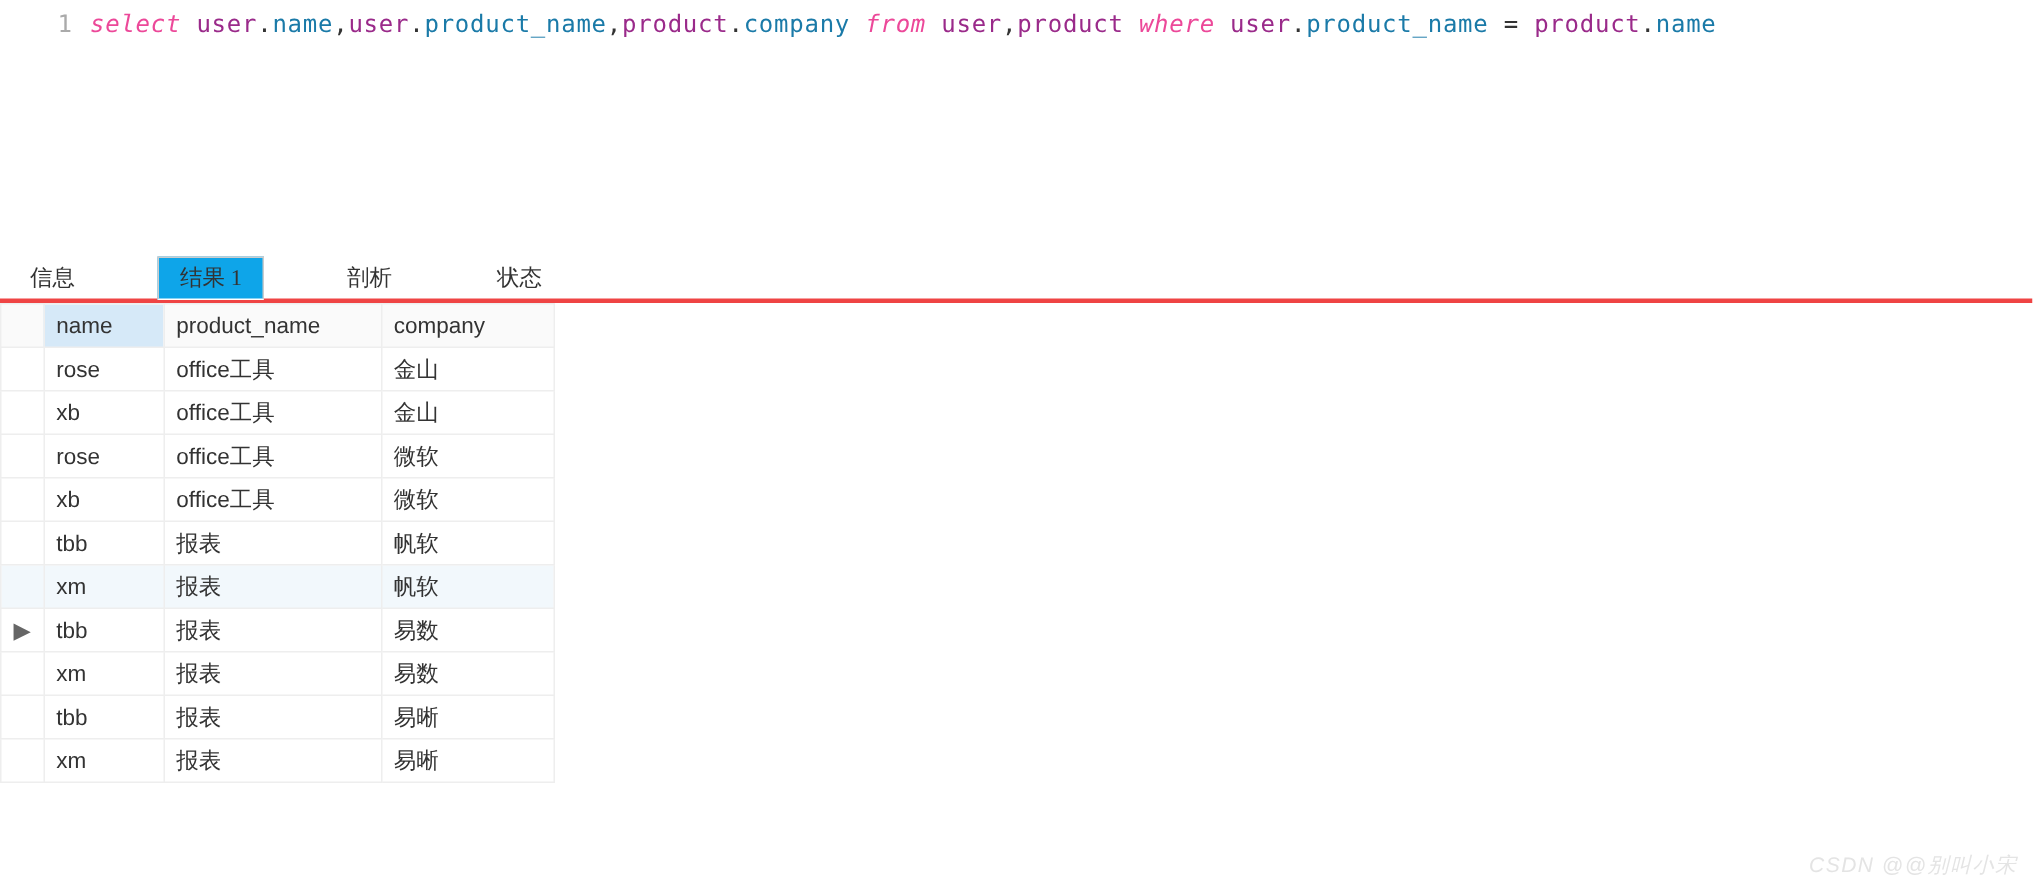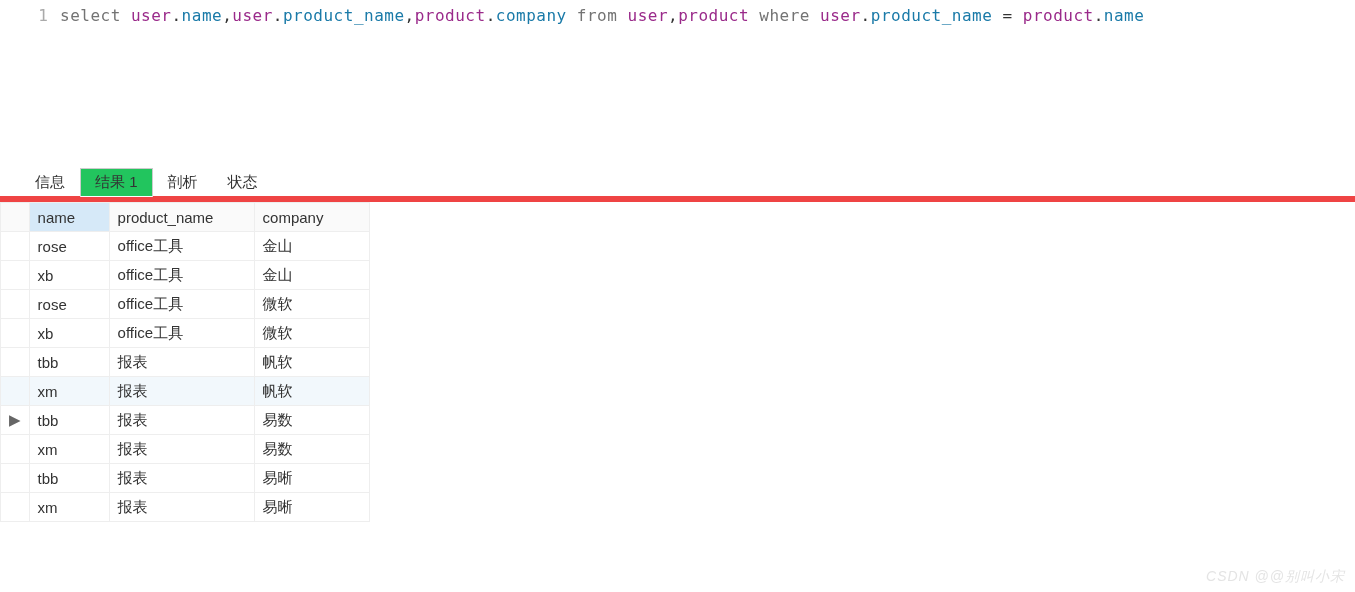--- a/index.html
+++ b/index.html
@@ -1,27 +1,27 @@
 <!DOCTYPE html>
 <html><head>
   <meta charset="utf-8">
   <style>
     * { margin:0; padding:0; box-sizing:border-box; }
     body { font-family:"Microsoft YaHei",Arial,sans-serif; font-size:15px; color:#333; background:#fff; width:1355px; height:592px; overflow:hidden; }
     .editor   { display:flex; height:170px; background:#fff; }
     .gutter   { width:60px; text-align:right; padding:6px 12px 0 0; color:#aaa; font-family:Consolas,monospace; font-size:16px; user-select:none; }
     .code     { padding:6px 0 0 0; font-family:Consolas,monospace; font-size:16px; white-space:pre; letter-spacing:0.5px; }
-    .kw  { color:#737373; }
+    .kw  { color:#ec4899;font-style:italic; }
     .tbl { color:#9a2a8a; }
     .dot,.op,.punc { color:#333; }
     .col { color:#1a7aa8; }
 
-    .tabs { display:flex; border-top:1px solid transparent; border-bottom:6px solid #ef4444; height:32px; padding-left:20px; align-items:flex-end; }
+    .tabs { display:flex; border-top:1px solid transparent; border-bottom:3px solid #ef4444; height:32px; padding-left:5px; align-items:flex-end;gap:40px; }
     .tab  { padding:4px 14px; cursor:pointer; font-size:15px; color:#333; border:1px solid transparent; border-bottom:none; }
-    .tab.active { background:#22c55e; border:1px solid #ccc; border-bottom:1px solid #fff; margin-bottom:-1px; }
+    .tab.active { background:#0ea5e9; border:1px solid #ccc; border-bottom:1px solid #fff; margin-bottom:-1px;font-family:Liberation Serif, serif; }
 
     .grid-wrap { padding:0 0 0 0; }
     table.grid { border-collapse:collapse; font-size:15px; }
     table.grid th, table.grid td { border:1px solid #eee; padding:4px 8px; text-align:left; height:29px; font-weight:normal; }
     table.grid th { background:#fafafa; }
     table.grid th.selected { background:#d6e9f8; }
     col.marker{ width:18px; }
     col.c1 { width:80px; }
     col.c2 { width:145px; }
     col.c3 { width:115px; }

